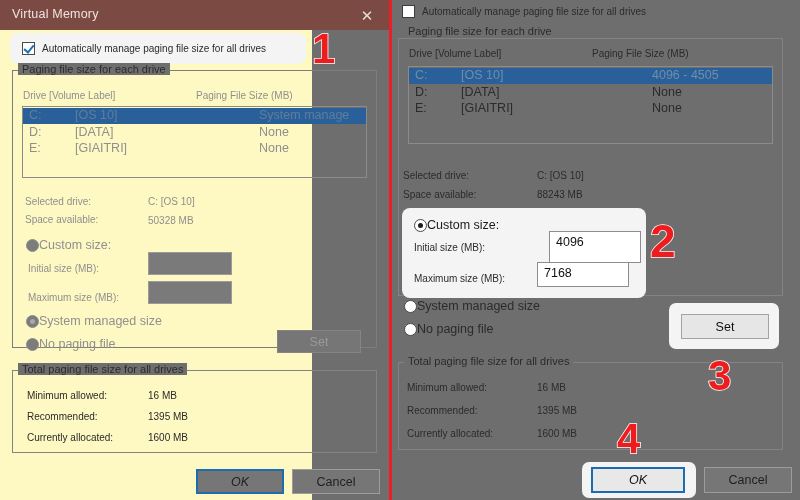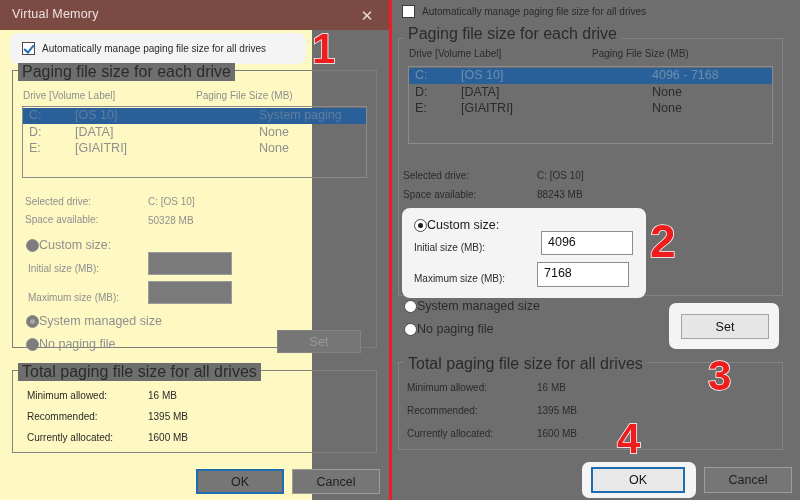--- a/index.html
+++ b/index.html
@@ -43,21 +43,21 @@
         box-sizing:border-box;position:relative;flex:none;}
   .cbox.checked::after{
     content:"";position:absolute;left:3px;top:0px;width:4px;height:8px;
     border:solid #1e6fbe;border-width:0 2px 2px 0;transform:rotate(40deg);
   }
   .cbox.off{border-color:#3c3c3c;background:#fefefe;}
 
   
   .group{position:absolute;border:1px solid #838383;box-sizing:border-box;}
   .group.dim{border-color:#7d7d7d;}
-  .grouptitle{position:absolute;font-size:16px;background:#6e6e6e;padding:0 4px;}
+  .grouptitle{position:absolute;font-size:11px;background:#6e6e6e;padding:0 4px;}
 
   
   .listbox{position:absolute;border:1px solid #8b8b8b;box-sizing:border-box;background:transparent;}
   .row{position:absolute;left:0;right:0;height:16px;display:flex;font-size:12.5px;}
   .row .c1{position:absolute;left:6px;}
   .row .c2{position:absolute;left:52px;}
   .row .c3{position:absolute;left:236px;}
   .row.sel{background:#2a6099;color:#5f7d9e;}
   .row.sel.bright{color:#6f8dab;}
 
@@ -75,21 +75,21 @@
           background:#7a7a7a;}
   .tinput.live{border:1px solid #8d8d8d;background:#ffffff;}
   .tinput .val{position:absolute;left:6px;top:3px;font-size:12.5px;color:#111;}
 
   
   .btn{position:absolute;box-sizing:border-box;display:flex;align-items:center;
        justify-content:center;font-size:12.5px;color:#1d1d1d;
        border:1px solid #9a9a9a;background:#7d7d7d;}
   .btn.dimb{color:#999;border-color:#848484;background:#767676;}
   .btn.plain{background:#767676;border:1px solid #9c9c9c;color:#1f1f1f;}
-  .btn.focus{border:2px solid #1d6cb0;}
+  .btn.focus{border:2px solid #1d6cb0;font-style:italic;}
 
   
   .hl{position:absolute;background:#f4f4f4;border-radius:8px;}
   .hl.sq{border-radius:7px;}
 
   
   .step{
     position:absolute;font-family:"Liberation Sans",sans-serif;
     font-weight:bold;color:#ee1c1c;line-height:1;
     -webkit-text-stroke:1.5px #ffffff;paint-order:stroke fill;
@@ -117,21 +117,21 @@
     <div class="group dim" style="left:12px;top:70px;width:365px;height:278px;"></div>
     <div class="grouptitle" style="left:18px;top:63px;color:#2b2b2b;">Paging file size for each drive</div>
 
     <div class="lbl dim" style="left:23px;top:90px;">Drive  [Volume Label]</div>
     <div class="lbl dim" style="left:196px;top:90px;">Paging File Size (MB)</div>
 
     <div class="listbox" style="left:22px;top:106px;width:345px;height:72px;">
       <div class="row sel" style="top:1px;">
         <span class="c1">C:</span>
         <span class="c2">[OS 10]</span>
-        <span class="c3">System paging</span>
+        <span class="c3">System manage</span>
       </div>
       <div class="row" style="top:18px;color:#8f8f8f;">
         <span class="c1">D:</span>
         <span class="c2">[DATA]</span>
         <span class="c3">None</span>
       </div>
       <div class="row" style="top:34px;color:#8f8f8f;">
         <span class="c1">E:</span>
         <span class="c2">[GIAITRI]</span>
         <span class="c3">None</span>
@@ -203,21 +203,21 @@
     <div class="group" style="left:6px;top:38px;width:385px;height:258px;"></div>
     <div class="grouptitle" style="left:12px;top:25px;color:#2b2b2b;">Paging file size for each drive</div>
 
     <div class="lbl" style="left:17px;top:48px;">Drive  [Volume Label]</div>
     <div class="lbl" style="left:200px;top:48px;">Paging File Size (MB)</div>
 
     <div class="listbox" style="left:16px;top:66px;width:365px;height:78px;">
       <div class="row sel bright" style="top:1px;">
         <span class="c1">C:</span>
         <span class="c2">[OS 10]</span>
-        <span class="c3" style="left:243px;">4096 - 7168</span>
+        <span class="c3" style="left:243px;">4096 - 4505</span>
       </div>
       <div class="row" style="top:18px;color:#2b2b2b;">
         <span class="c1">D:</span>
         <span class="c2">[DATA]</span>
         <span class="c3" style="left:243px;">None</span>
       </div>
       <div class="row" style="top:34px;color:#2b2b2b;">
         <span class="c1">E:</span>
         <span class="c2">[GIAITRI]</span>
         <span class="c3" style="left:243px;">None</span>
@@ -230,21 +230,21 @@
     <div class="lbl" style="left:145px;top:189px;">88243 MB</div>
 
     <div class="hl" style="left:10px;top:208px;width:244px;height:90px;"></div>
 
     <div class="radiorow" style="left:22px;top:218px;color:#1b1b1b;">
       <span class="radio on"></span>
       <span>Custom size:</span>
     </div>
 
     <div class="lbl" style="left:22px;top:242px;">Initial size (MB):</div>
-    <div class="tinput live" style="left:149px;top:231px;width:92px;height:24px;">
+    <div class="tinput live" style="left:157px;top:231px;width:92px;height:32px;">
       <span class="val">4096</span>
     </div>
 
     <div class="lbl" style="left:22px;top:273px;">Maximum size (MB):</div>
     <div class="tinput live" style="left:145px;top:262px;width:92px;height:25px;">
       <span class="val">7168</span>
     </div>
 
     <div class="radiorow" style="left:12px;top:299px;color:#2b2b2b;">
       <span class="radio"></span>

